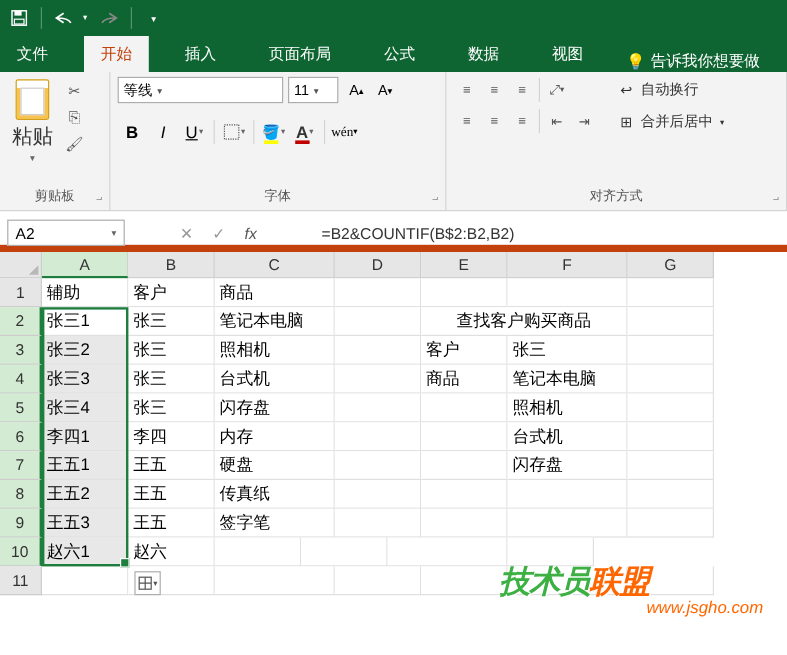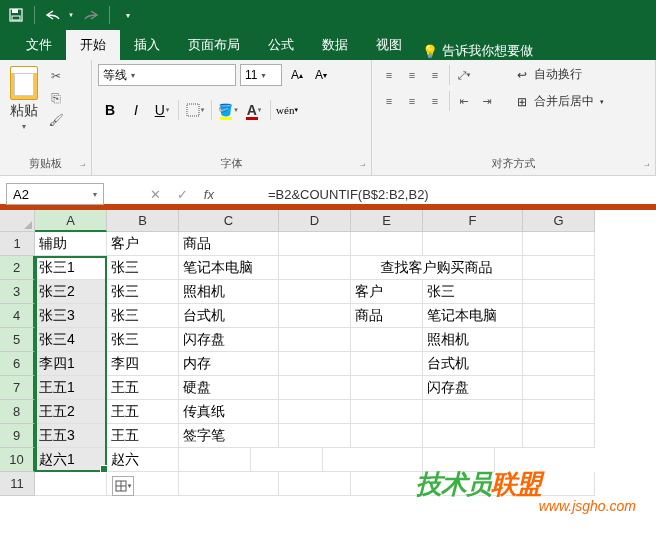--- a/index.html
+++ b/index.html
@@ -2,35 +2,35 @@
 <html><head>
 <meta charset="utf-8">
 <style>
 * { margin: 0; padding: 0; box-sizing: border-box; font-family: "Microsoft YaHei", sans-serif; }
 body { width: 656px; height: 546px; overflow: hidden; background: #fff; }
 
 .title-bar { background: #0e6532; height: 30px; display: flex; align-items: center; padding: 0 8px; gap: 10px; }
 .title-icon { width: 16px; height: 14px; display: flex; align-items: center; justify-content: center; }
 .title-sep { width: 1px; height: 18px; background: rgba(255,255,255,0.3); }
 
-.ribbon-tabs { background: #0e6532; height: 30px; display: flex; align-items: flex-end; padding-left: 12px; gap: 0; }
+.ribbon-tabs { background: #0e6532; height: 30px; display: flex; align-items: flex-end; padding-left: 0; gap: 16px; }
 .ribbon-tab { padding: 6px 14px; color: #fff; font-size: 13px; cursor: pointer; }
-.ribbon-tab.active { background: #f3f3f3; color: #000000; }
+.ribbon-tab.active { background: #f3f3f3; color: #c2410c; }
 .tell-me { color: #fff; font-size: 13px; display: flex; align-items: center; gap: 4px; margin-left: 6px; }
 
 .ribbon { background: #f3f3f3; border-bottom: 1px solid #d4d4d4; display: flex; height: 116px; }
 .ribbon-group { display: flex; flex-direction: column; padding: 4px 6px 2px 6px; border-right: 1px solid #d4d4d4; }
 .ribbon-group-content { flex: 1; display: flex; align-items: flex-start; gap: 4px; }
 .ribbon-group-label { font-size: 11px; color: #555; text-align: center; padding: 2px 0; position: relative; }
 .ribbon-group-label::after { content: "⌐"; position: absolute; right: 0; bottom: 2px; font-size: 9px; color: #888; transform: rotate(180deg); }
 
 .paste-btn { display: flex; flex-direction: column; align-items: center; gap: 2px; padding: 2px 4px; }
 .paste-icon { width: 28px; height: 34px; background: linear-gradient(#fff 0%, #fff 20%, #f9c34f 20%, #f9c34f 100%); border: 1px solid #d4a017; border-radius: 2px; position: relative; }
 .paste-icon::after { content: ""; position: absolute; top: 6px; left: 3px; right: 3px; bottom: 3px; background: #fff; border: 1px solid #ccc; }
-.paste-label { font-size: 14px; color: #333; }
+.paste-label { font-size: 17px; color: #333; }
 .paste-btn .arrow { font-size: 8px; color: #666; }
 
 .clip-side { display: flex; flex-direction: column; gap: 6px; padding-top: 4px; }
 .clip-mini { width: 20px; height: 16px; display: flex; align-items: center; justify-content: center; font-size: 12px; color: #555; }
 
 .font-combo { display: flex; gap: 4px; margin-bottom: 2px; }
 .combo { border: 1px solid #adadad; background: #fff; height: 22px; display: flex; align-items: center; padding: 0 4px; font-size: 12px; }
 .combo .arrow { margin-left: 4px; font-size: 8px; color: #555; }
 .font-name { width: 138px; }
 .font-size { width: 42px; }

